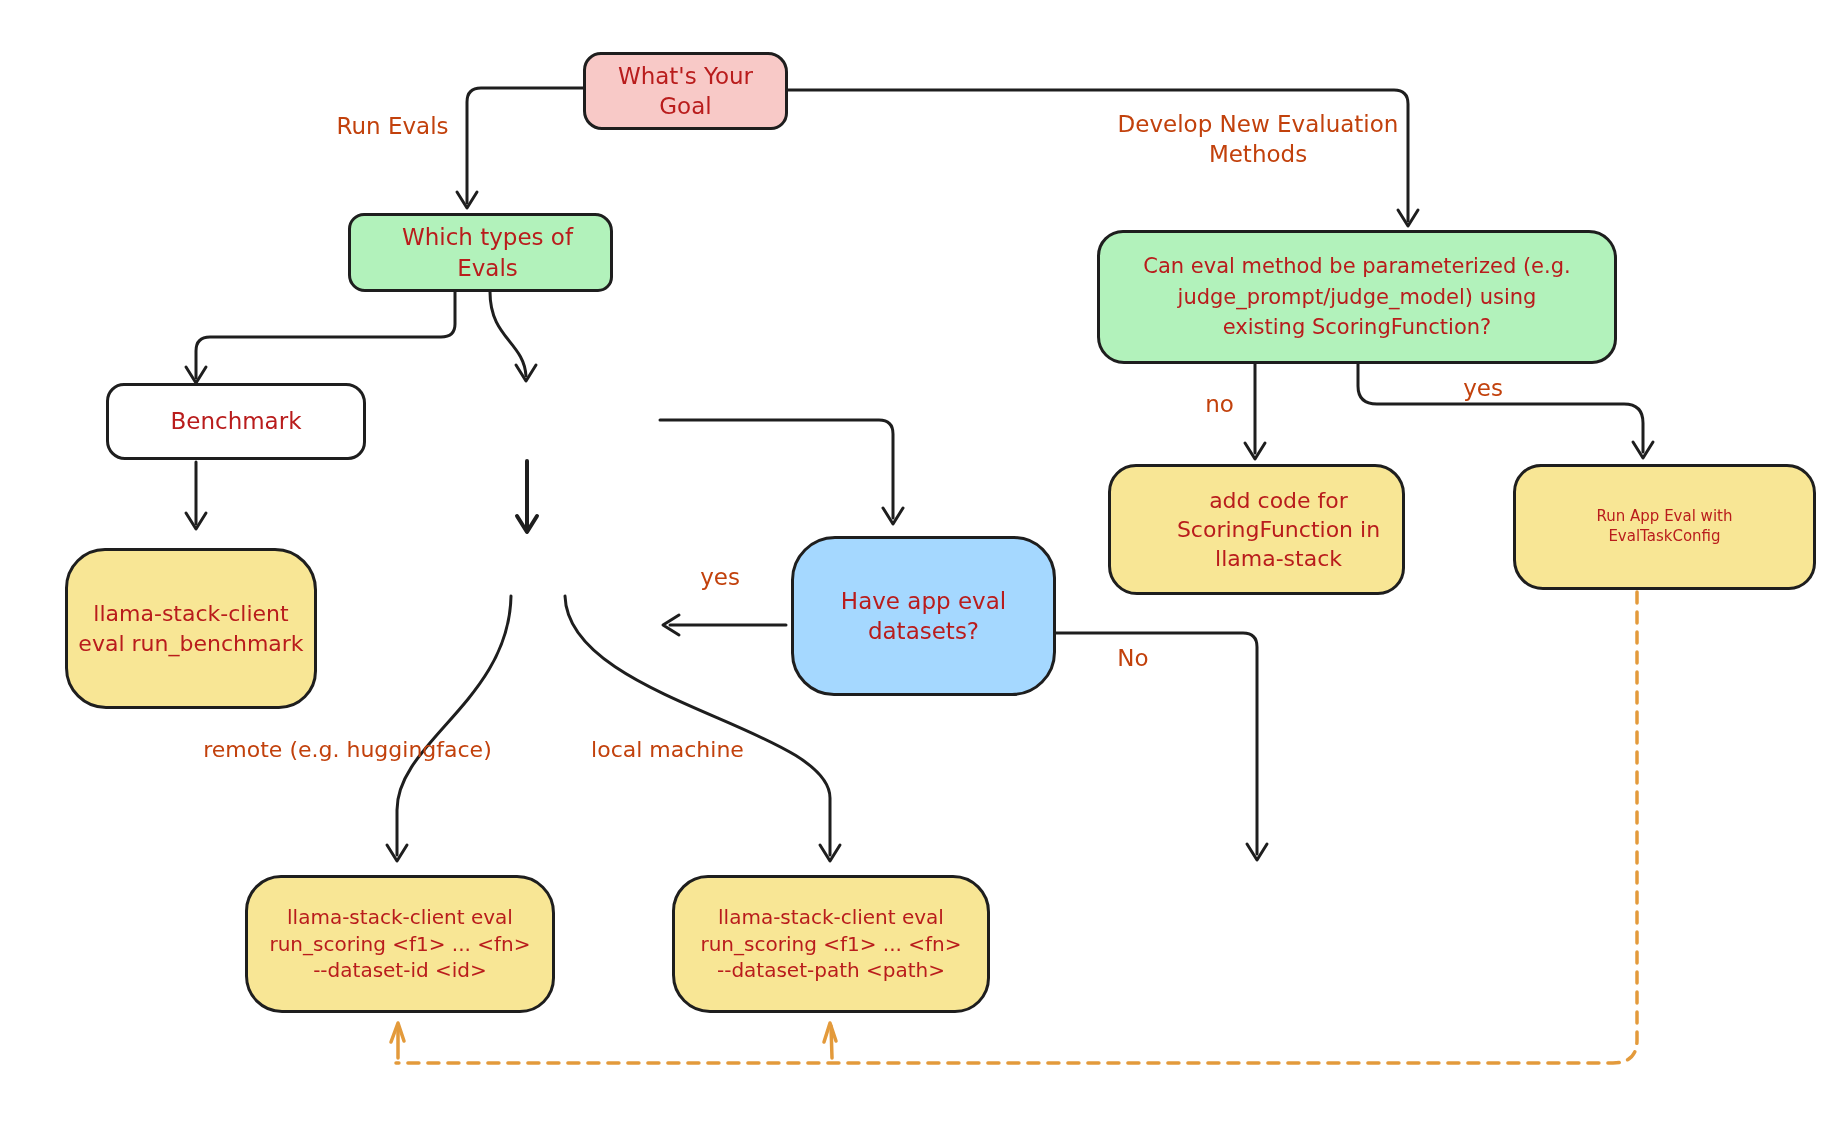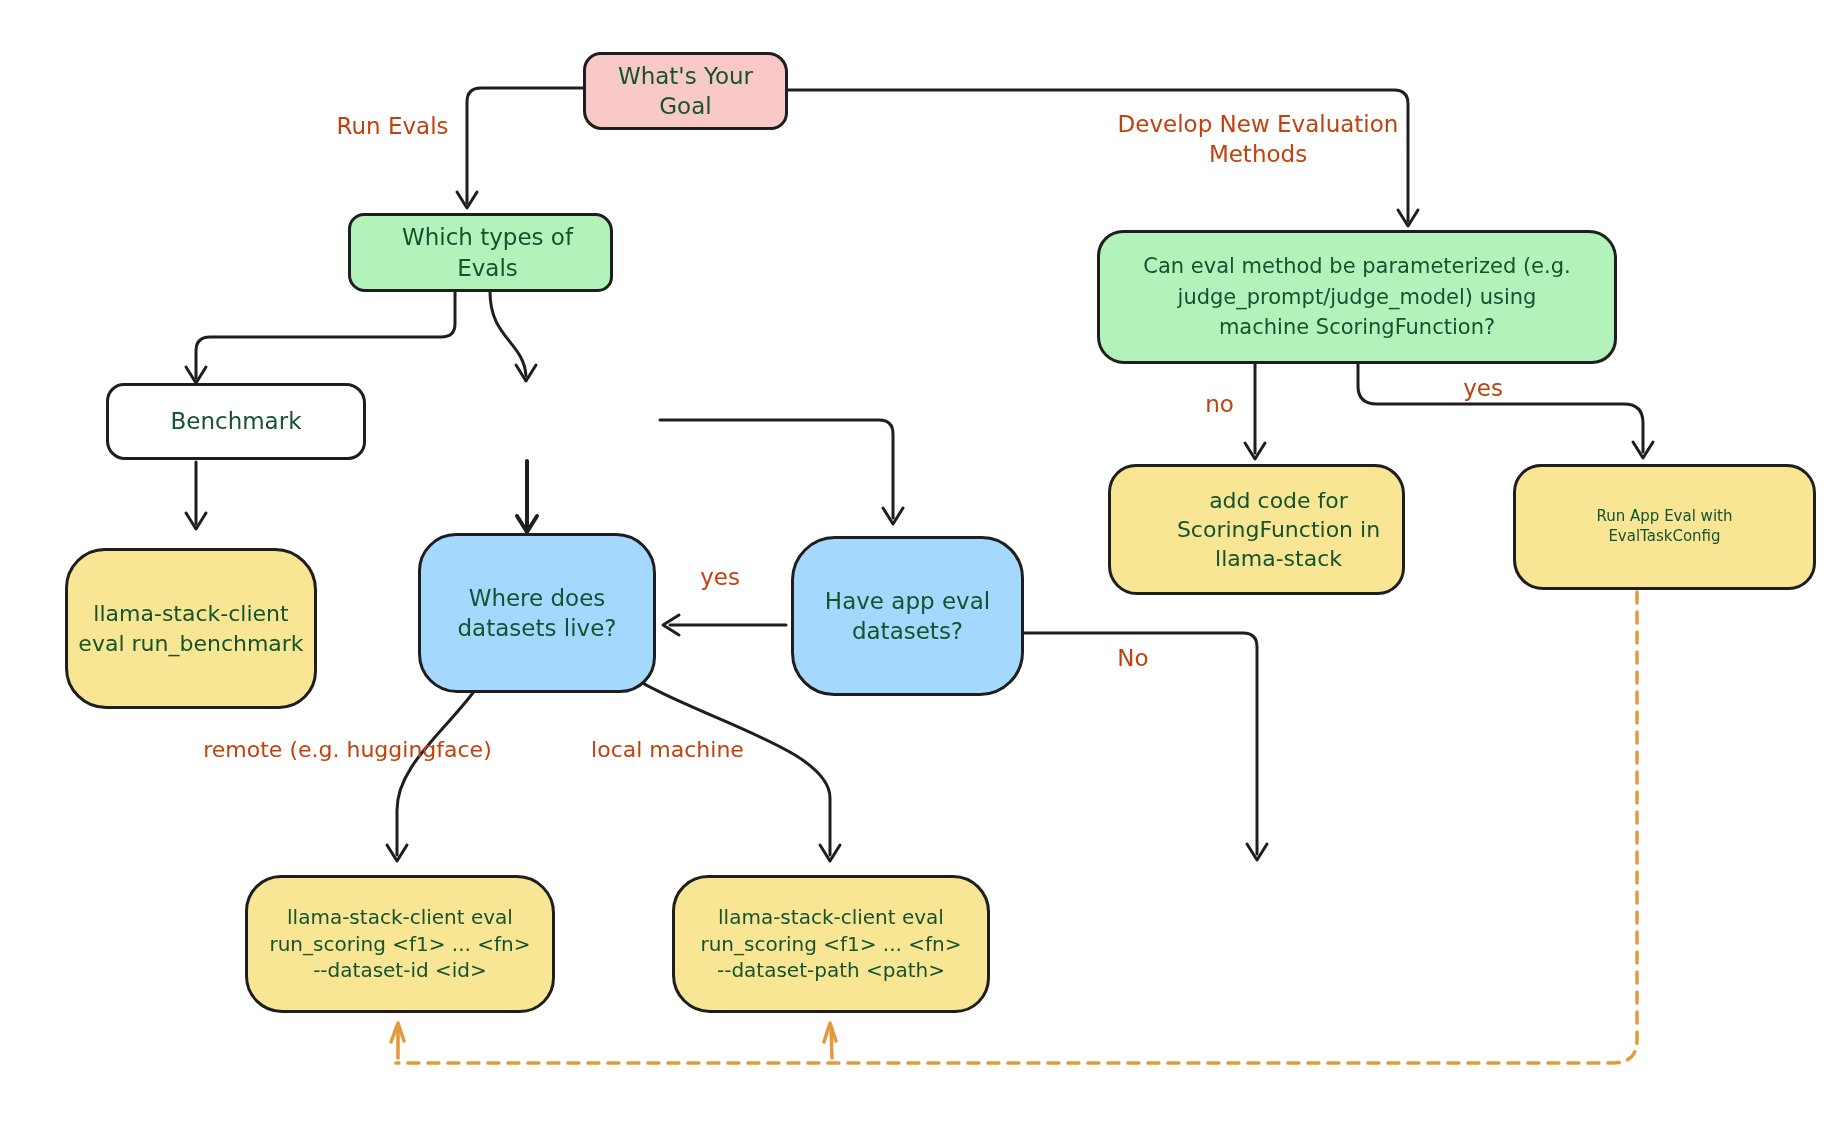--- a/index.html
+++ b/index.html
@@ -10,21 +10,21 @@
     font-family:"DejaVu Sans","Liberation Sans",sans-serif;
     color:#1e1e1e;
     overflow:hidden;
   }
   #edges{position:absolute;left:0;top:0;width:1840px;height:1124px;}
   .node{
     position:absolute;
     display:flex;align-items:center;justify-content:center;
     text-align:center;
     border:3px solid #1e1e1e;
-    color:#14532d;
+    color:#b91c1c;
     white-space:pre-line;
     font-size:23px;line-height:1.32;
     box-sizing:border-box;
     background:#ffffff;
   }
   .pink  {background:#f8c9c7;}
   .green {background:#b2f2bb;}
   .blue  {background:#a5d8ff;}
   .yellow{background:#f8e695;}
   .white {background:#ffffff;}
@@ -83,29 +83,27 @@
 
   <div class="node green" style="left:348px;top:213px;width:265px;height:79px;border-radius:16px 18px 15px 17px;padding-left:14px;">Which types of
 Evals</div>
 
   <div class="node white" style="left:65px;top:383px;width:260px;height:77px;border-radius:18px 20px 18px 19px;margin-left:41px;">Benchmark</div>
 
 
   <div class="node yellow" style="left:65px;top:532px;width:252px;height:161px;border-radius:40px 42px 38px 41px;font-size:22px;margin-top:16px;">llama-stack-client
 eval run_benchmark</div>
 
-  <div class="node blue" style="left:418px;top:533px;width:238px;height:160px;border-radius:38px 40px 36px 39px;">Where does
-datasets live?</div>
 
-  <div class="node blue" style="left:791px;top:536px;width:233px;height:160px;border-radius:44px 42px 44px 43px;">Have app eval
+  <div class="node blue" style="left:791px;top:536px;width:265px;height:160px;border-radius:44px 42px 44px 43px;">Have app eval
 datasets?</div>
 
   <div class="node green" style="left:1097px;top:230px;width:520px;height:134px;border-radius:26px 28px 25px 27px;font-size:21px;line-height:1.45;">Can eval method be parameterized (e.g.
 judge_prompt/judge_model) using
-machine ScoringFunction?</div>
+existing ScoringFunction?</div>
 
   <div class="node yellow" style="left:1108px;top:464px;width:297px;height:131px;border-radius:28px 30px 27px 29px;font-size:22px;padding-left:44px;">add code for
 ScoringFunction in
 llama-stack</div>
 
   <div class="node yellow" style="left:1513px;top:464px;width:303px;height:126px;border-radius:28px 29px 27px 30px;font-size:15px;">Run App Eval with
 EvalTaskConfig</div>
 
   <div class="node yellow" style="left:245px;top:875px;width:310px;height:138px;border-radius:36px 38px 35px 37px;font-size:20px;">llama-stack-client eval
 run_scoring &lt;f1&gt; ... &lt;fn&gt;

